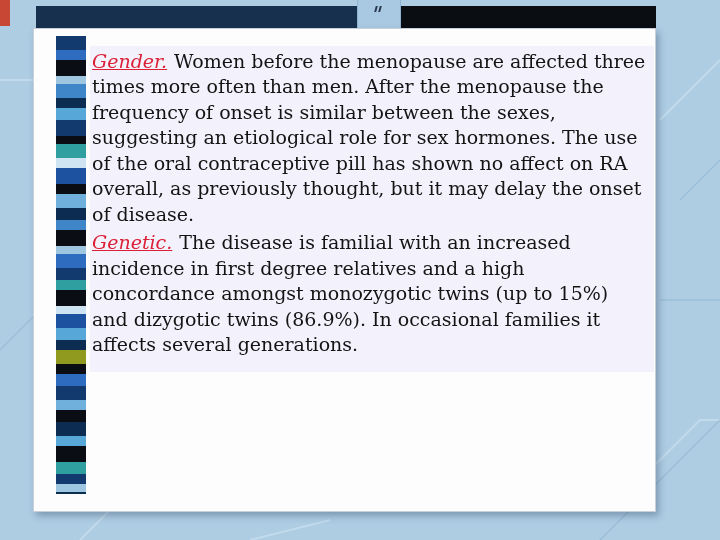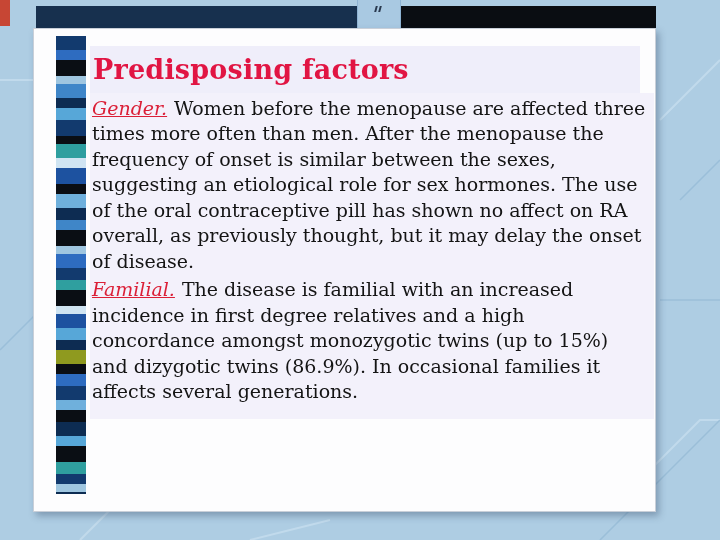--- a/index.html
+++ b/index.html
@@ -177,26 +177,23 @@
         <div class="mosaic-block" style="height: 14px; background: rgb(13, 44, 82);"></div>
         <div class="mosaic-block" style="height: 10px; background: rgb(87, 167, 216);"></div>
         <div class="mosaic-block" style="height: 16px; background: rgb(10, 14, 20);"></div>
         <div class="mosaic-block" style="height: 12px; background: rgb(47, 159, 159);"></div>
         <div class="mosaic-block" style="height: 10px; background: rgb(18, 58, 110);"></div>
         <div class="mosaic-block" style="height: 8px; background: rgb(159, 198, 224);"></div>
       </div>
 
     <div class="content">
 
-      <div class="title-banner">
-        <h1 class="title">Predisposing factors</h1>
-      </div>
 
 
       <div class="panel">
         <p class="para"><span class="lead">Gender.</span><span>Women before the menopause are affected three times more often than men. After the menopause the frequency of onset is similar between the sexes, suggesting an etiological role for sex hormones. The use of the oral contraceptive pill has shown no affect on RA overall, as previously thought, but it may delay the onset of disease.</span></p>
 
-        <p class="para"><span class="lead">Familial.</span><span>The disease is familial with an increased incidence in first degree relatives and a high concordance amongst monozygotic twins (up to 15%) and dizygotic twins (86.9%). In occasional families it affects several generations.</span></p>
+        <p class="para"><span class="lead">Genetic.</span><span>The disease is familial with an increased incidence in first degree relatives and a high concordance amongst monozygotic twins (up to 15%) and dizygotic twins (86.9%). In occasional families it affects several generations.</span></p>
       </div>
 
     </div>
   </div>
 </div>
 
 </body></html>

